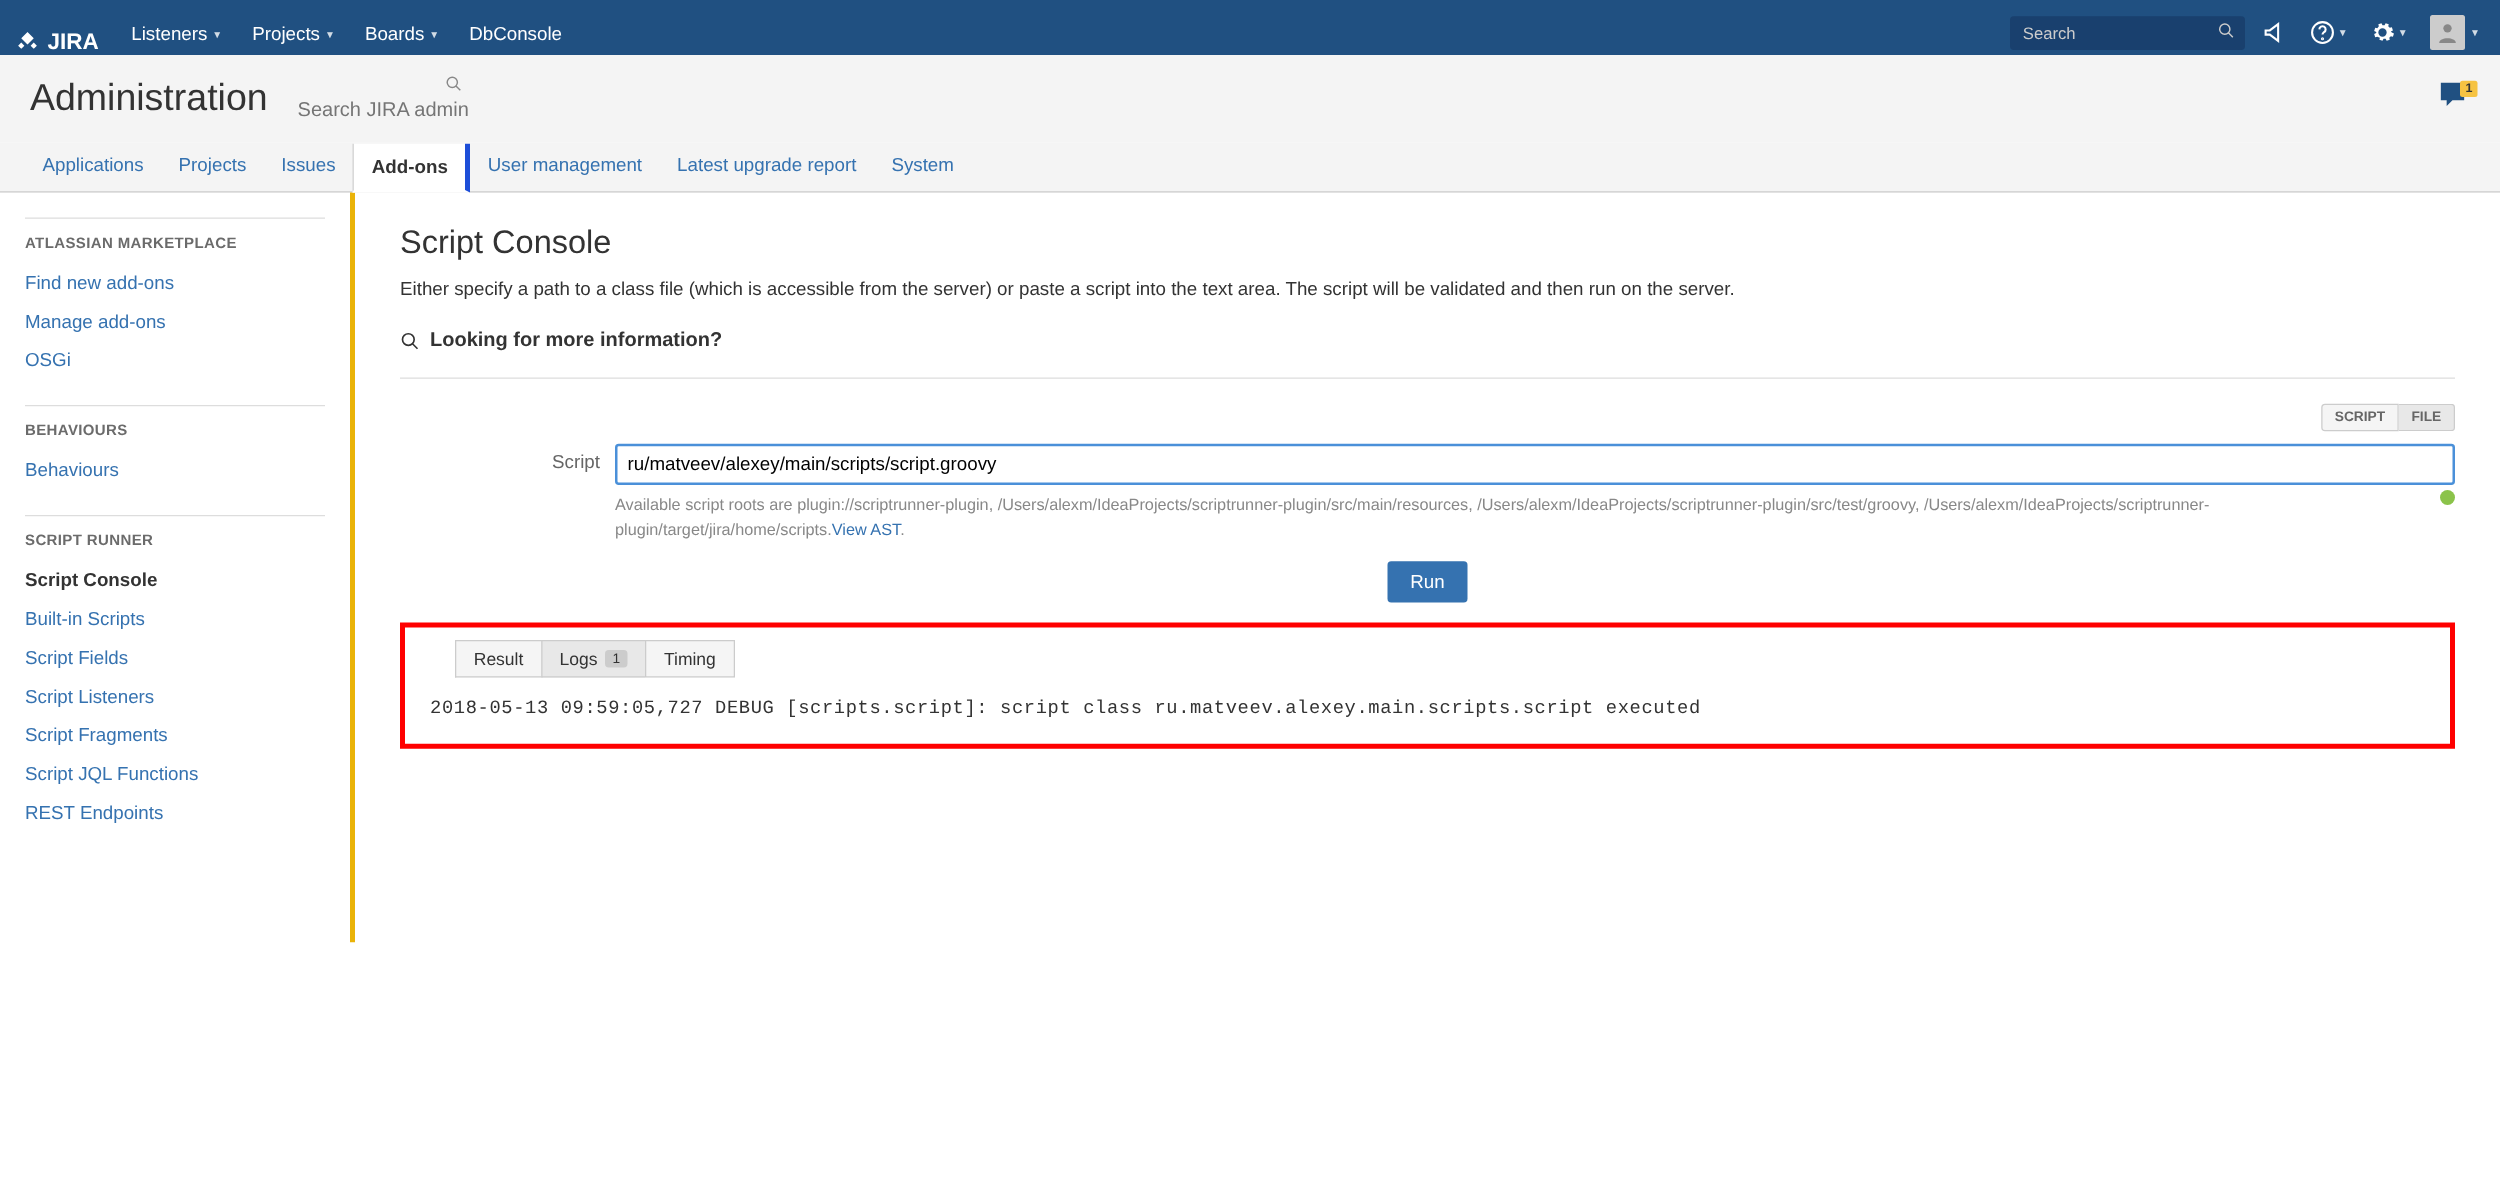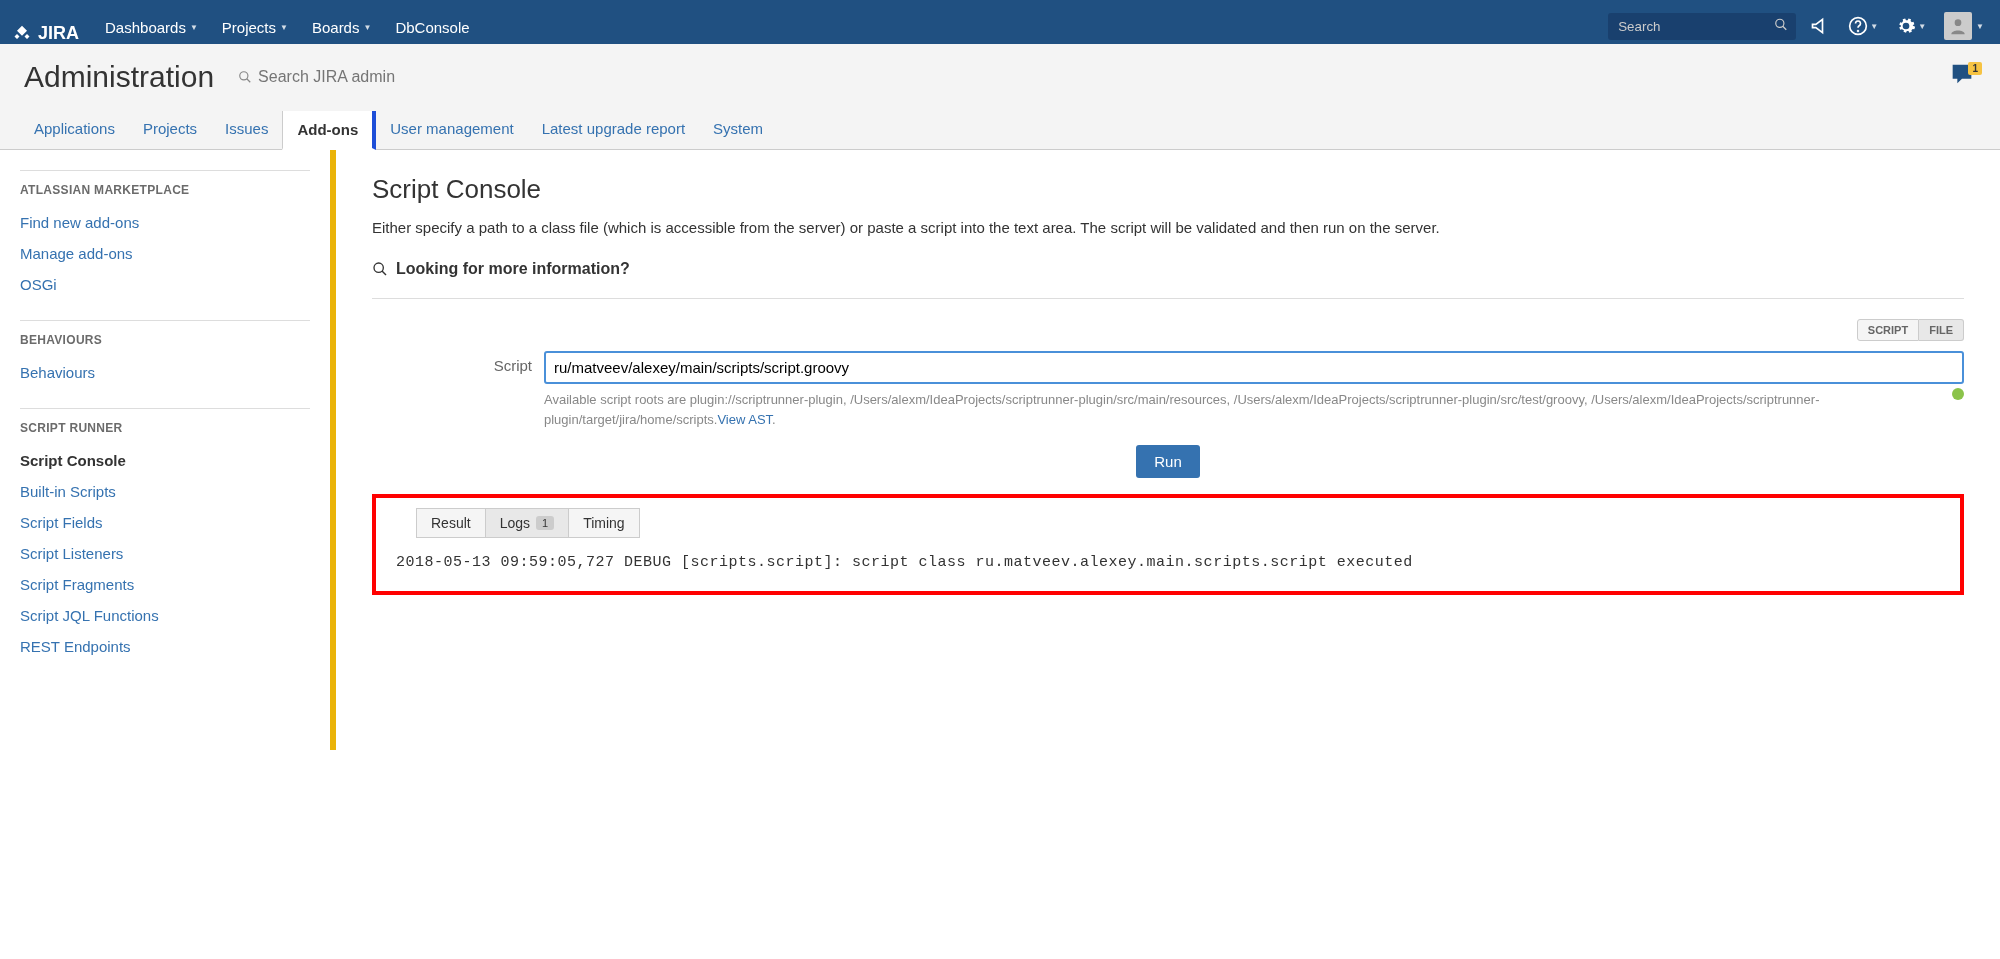--- a/index.html
+++ b/index.html
@@ -15,34 +15,34 @@
 .search-box { background: rgba(9,30,66,0.3); border: none; border-radius: 3px; padding: 6px 30px 6px 10px; color: #fff; width: 188px; position: relative; }
 .search-wrap { position: relative; }
 .search-wrap .sicon { position: absolute; right: 8px; top: 50%; transform: translateY(-50%); color: #ccc; }
 .search-box::placeholder { color: #ccc; }
 .topicon { color: #fff; cursor: pointer; padding: 4px; display: flex; align-items: center; }
 .avatar { width: 28px; height: 28px; background: #ccc; border-radius: 2px; display: flex; align-items: center; justify-content: center; }
 
 
 .admin-header { background: #f4f4f4; padding: 16px 24px; display: flex; align-items: center; gap: 24px; position: relative; }
 .admin-title { font-size: 30px; font-weight: 500; color: #333; }
-.admin-search { display: flex; align-items: center; gap: 6px; color: #666; }
+.admin-search { display: flex; align-items: center; gap: 6px; color: #666; flex-direction: column; }
 .admin-search input { border: none; background: transparent; font-size: 16px; color: #666; outline: none; width: 250px; }
 .feedback-badge { position: absolute; right: 24px; top: 50%; transform: translateY(-50%); }
 .feedback-icon { position: relative; color: #205081; font-size: 24px; }
 .feedback-count { position: absolute; top: -4px; right: -6px; background: #f6c342; color: #333; font-size: 10px; padding: 1px 4px; border-radius: 2px; font-weight: bold; }
 
 
 .admin-tabs { background: #f4f4f4; border-bottom: 1px solid #ccc; padding: 0 20px; display: flex; gap: 0; }
 .admin-tab { padding: 10px 14px; color: #3572b0; cursor: pointer; border-bottom: 2px solid transparent; font-size: 15px; }
 .admin-tab.active { color: #333; font-weight: bold; border-bottom: 2px solid #fff; background: #fff; border-left: 1px solid #ccc; border-right: 4px solid #1d4ed8; position: relative; top: 1px; }
 
 
 .content-wrap { display: flex; }
-.sidebar { width: 336px; padding: 20px; border-right: 6px solid #eab308; min-height: 600px; }
+.sidebar { width: 284px; padding: 20px; border-right: 4px solid #eab308; min-height: 600px; }
 .side-section { border-top: 1px solid #ddd; padding-top: 12px; margin-bottom: 20px; }
 .side-section:first-child { border-top: 1px solid #ddd; }
 .side-heading { color: #6b6b6b; font-size: 12px; font-weight: bold; letter-spacing: 0.3px; margin-bottom: 10px; }
 .side-link { display: block; padding: 7px 0; color: #3572b0; cursor: pointer; font-size: 15px; }
 .side-link.active { color: #333; font-weight: bold; }
 
 .main { flex: 1; padding: 24px 36px; }
 .page-h1 { font-size: 26px; font-weight: 500; margin-bottom: 14px; color: #333; }
 .desc { font-size: 15px; margin-bottom: 24px; color: #333; }
 .info-h { font-size: 16px; font-weight: bold; margin-bottom: 10px; display: flex; align-items: center; gap: 8px; }
@@ -85,21 +85,21 @@
 
 <div class="topnav">
   <div class="logo">
     <svg width="20" height="20" viewBox="0 0 24 24" fill="#fff">
         <path d="M12 2 L6 8 L12 14 L18 8 Z M6 12 L3 15 L6 18 L9 15 Z M18 12 L15 15 L18 18 L21 15 Z"></path>
       </svg>
     <span>JIRA</span>
   </div>
   <div class="topnav-items">
     <div class="topnav-item">
-        <span>Dashboards</span>
+        <span>Listeners</span>
         <span class="caret">▼</span>
       </div>
     <div class="topnav-item">
         <span>Projects</span>
         <span class="caret">▼</span>
       </div>
     <div class="topnav-item">
         <span>Boards</span>
         <span class="caret">▼</span>
       </div>

